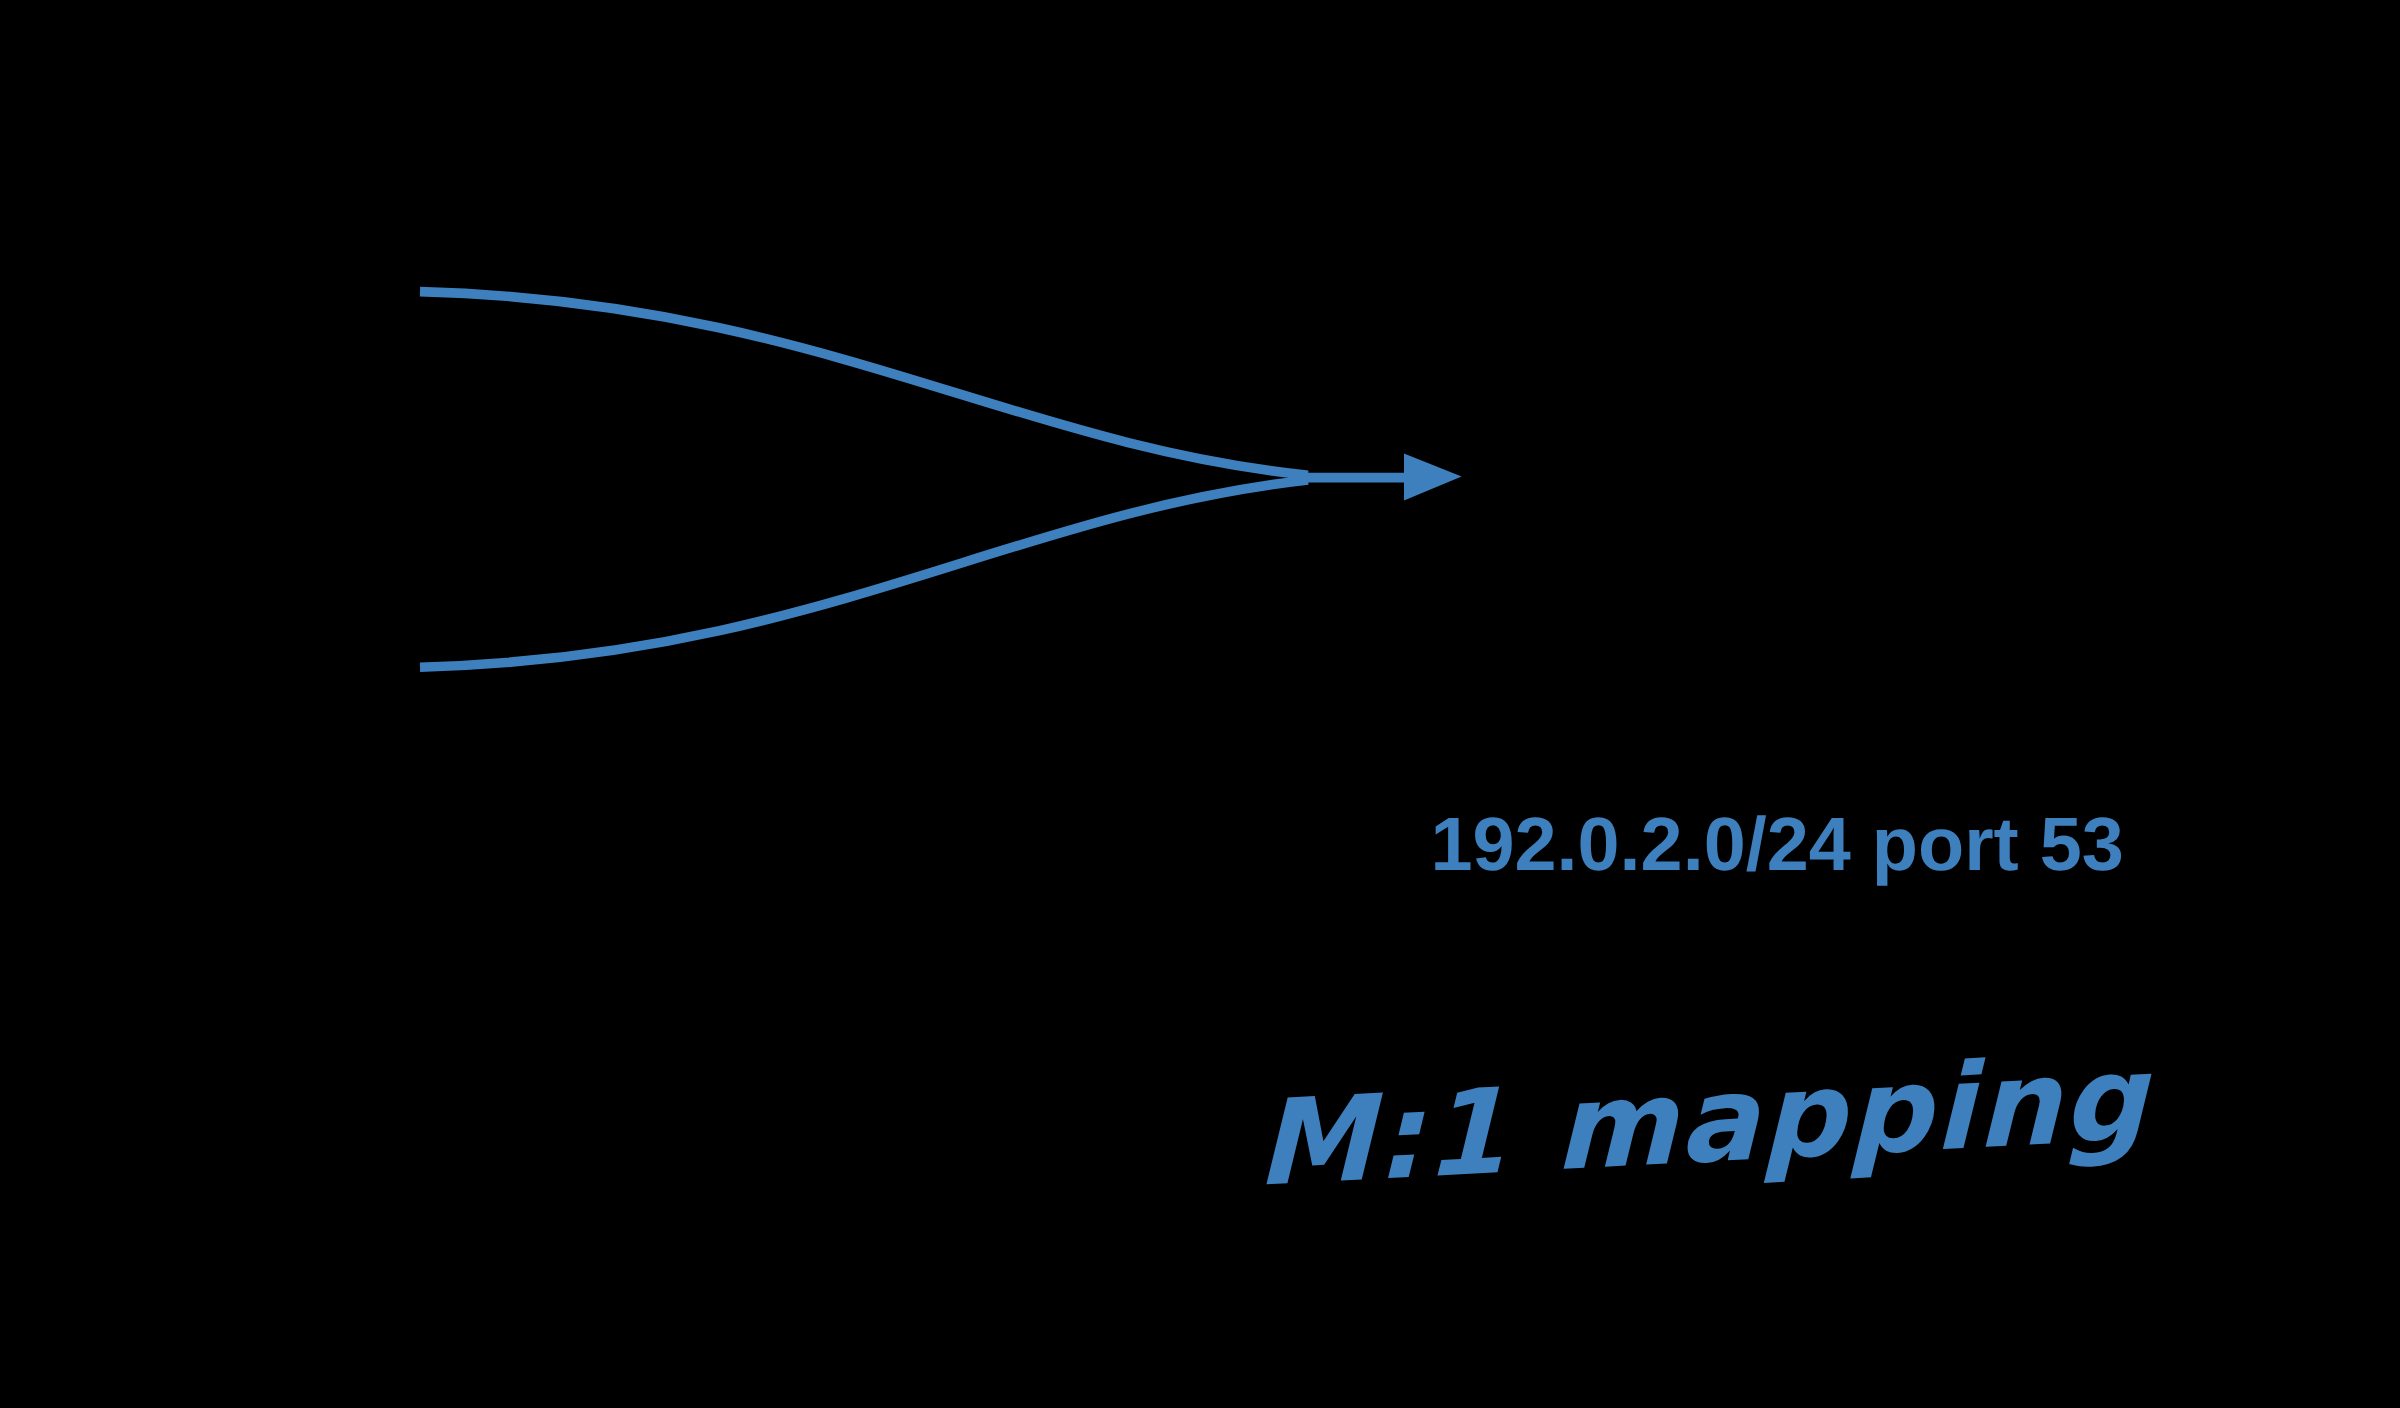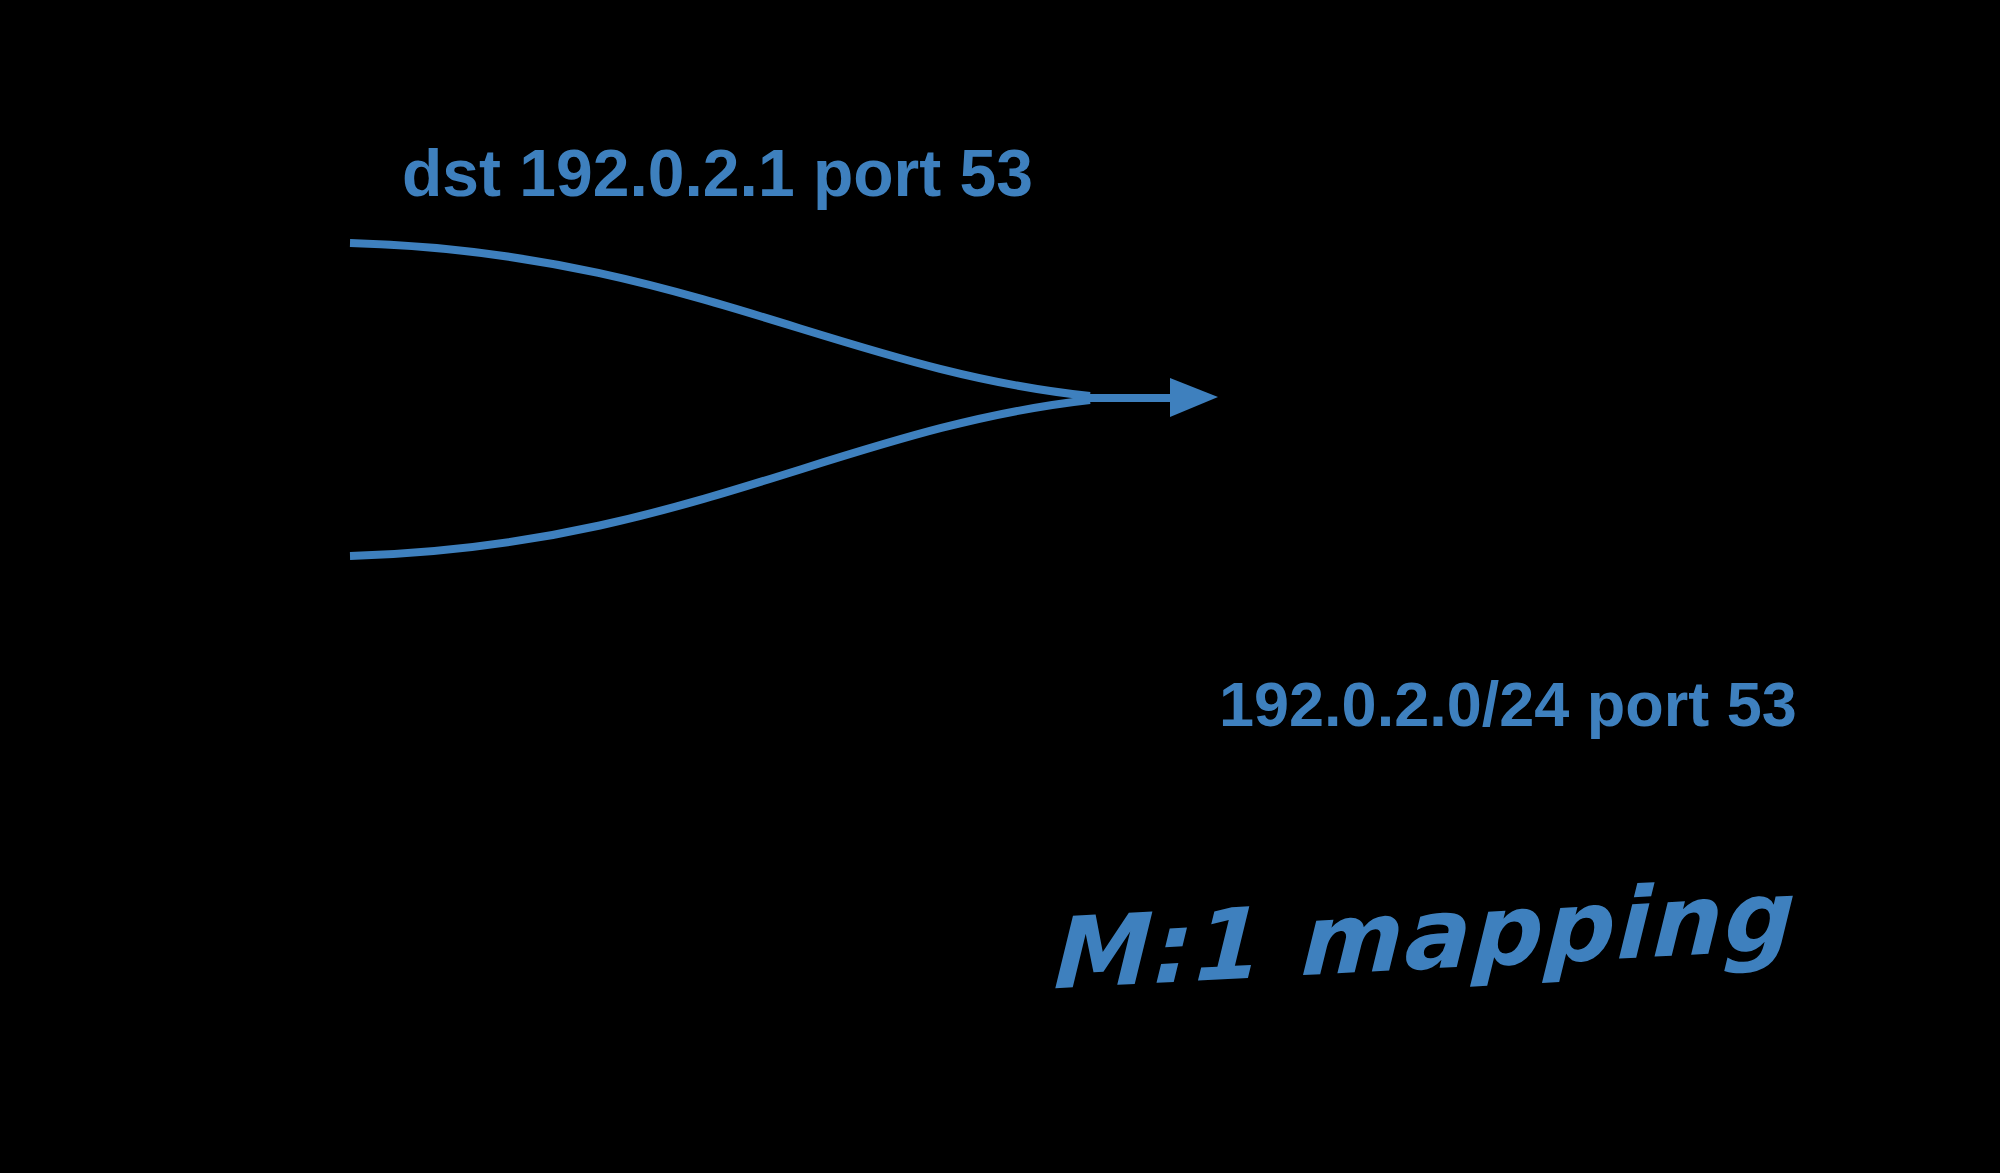--- a/index.html
+++ b/index.html
@@ -52,21 +52,21 @@
     left: 402px;
     top: 140px;
     font-size: 66px;
   }
   .flow-label-2 {
     left: 380px;
     top: 592px;
     font-size: 66px;
   }
   .target-label {
-    left: 1219px;
+    left: 1192px;
     top: 512px;
     font-size: 63px;
     line-height: 1.22;
   }
   .mapping-annotation {
     left: 1055px;
     top: 905px;
     font-size: 98px;
     font-weight: bold;
     font-style: italic;
@@ -81,21 +81,20 @@
 
 <div class="canvas">
 
   <svg class="diagram-svg" viewBox="0 0 2000 1173" xmlns="http://www.w3.org/2000/svg">
     <path class="curve" d="M 350 243 C 680 252, 840 370, 1090 396"></path>
     <path class="curve" d="M 350 556 C 680 547, 840 428, 1090 400"></path>
     <path class="merge-line" d="M 1078 398 L 1174 398"></path>
     <polygon class="arrowhead" points="1170,378 1170,417 1218,397"></polygon>
   </svg>
 
-  <div class="label flow-label-1">dst 192.0.2.1 port 53</div>
 
 
   <div class="label target-label">
     <div>192.0.2.0/24 port 53</div>
   </div>
 
   <div class="label mapping-annotation">M:1 mapping</div>
 
 </div>
 

